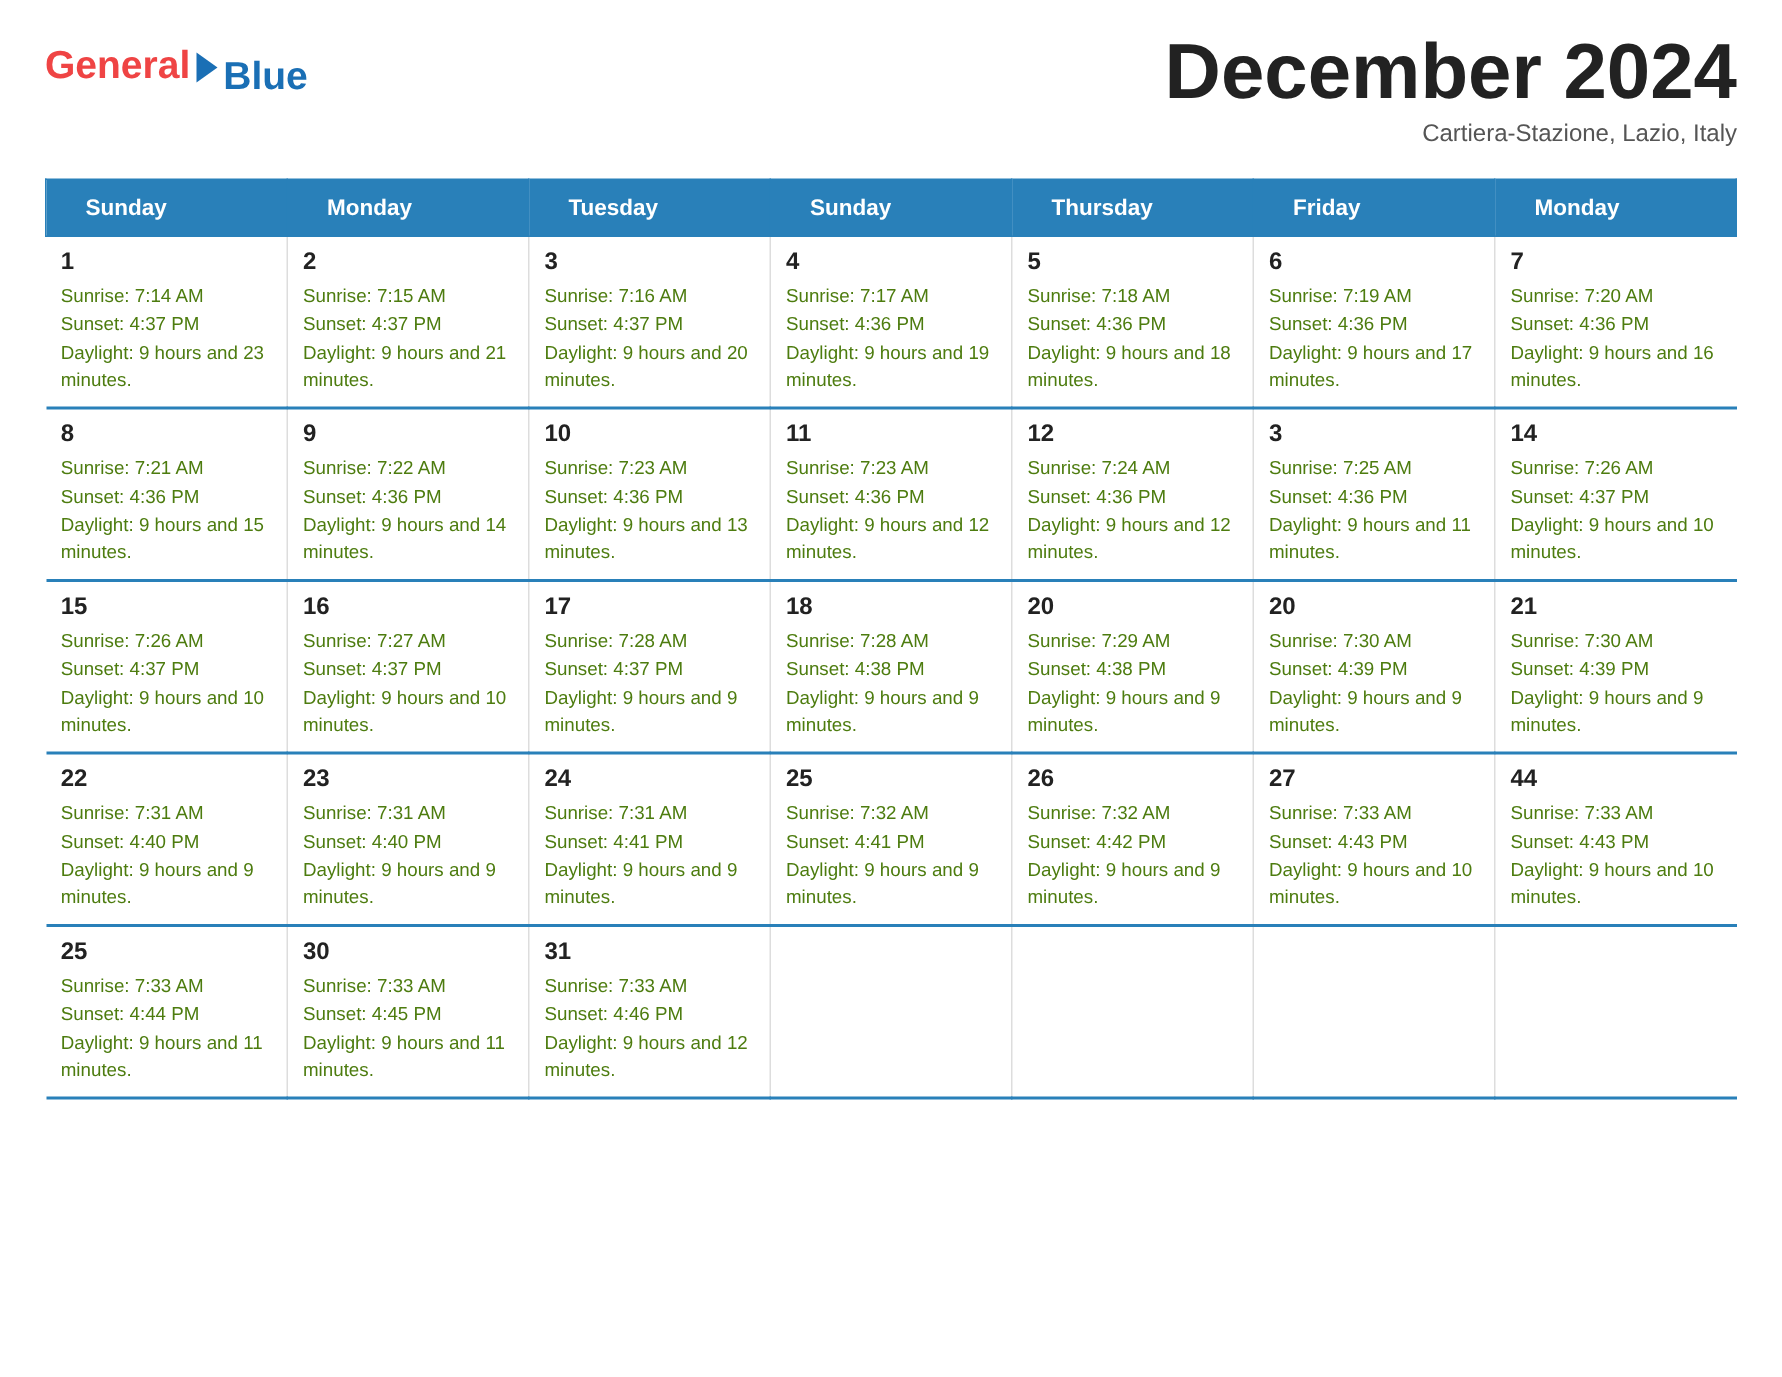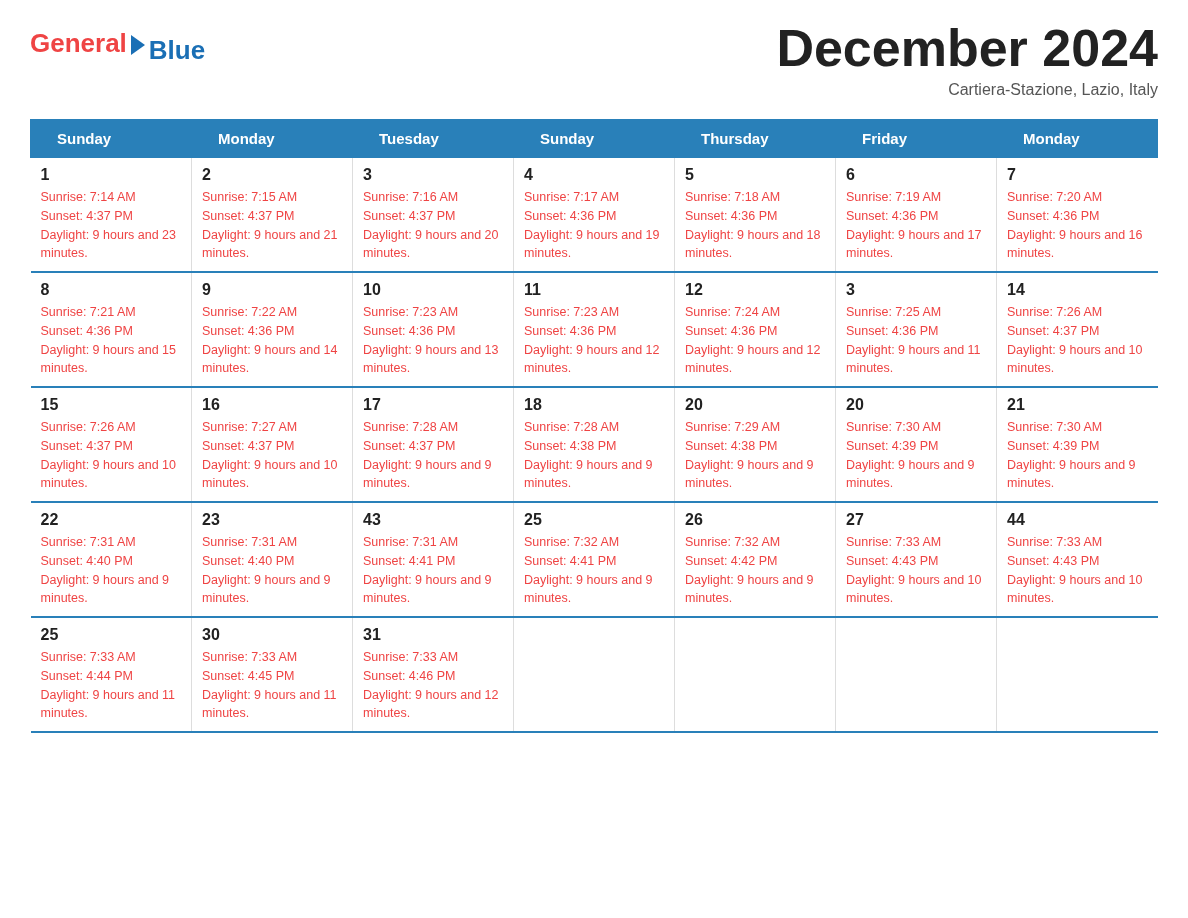--- a/index.html
+++ b/index.html
@@ -93,21 +93,21 @@
     }
     .day-number {
       font-size: 16px;
       font-weight: bold;
       color: #222;
       display: block;
       margin-bottom: 4px;
     }
     .day-info {
       font-size: 12.5px;
-      color: #ef4444;
+      color: #4d7c0f;
       line-height: 1.5;
     }
     .empty-cell {
       background: #fff;
     }
   </style>
 </head>
 <body>
 
 <div class="header">
@@ -322,21 +322,21 @@
         </td>
         <td>
           <span class="day-number">23</span>
           <div class="day-info">
             Sunrise: 7:31 AM<br>
             Sunset: 4:40 PM<br>
             Daylight: 9 hours and 9 minutes.
           </div>
         </td>
         <td>
-          <span class="day-number">43</span>
+          <span class="day-number">24</span>
           <div class="day-info">
             Sunrise: 7:31 AM<br>
             Sunset: 4:41 PM<br>
             Daylight: 9 hours and 9 minutes.
           </div>
         </td>
         <td>
           <span class="day-number">25</span>
           <div class="day-info">
             Sunrise: 7:32 AM<br>

